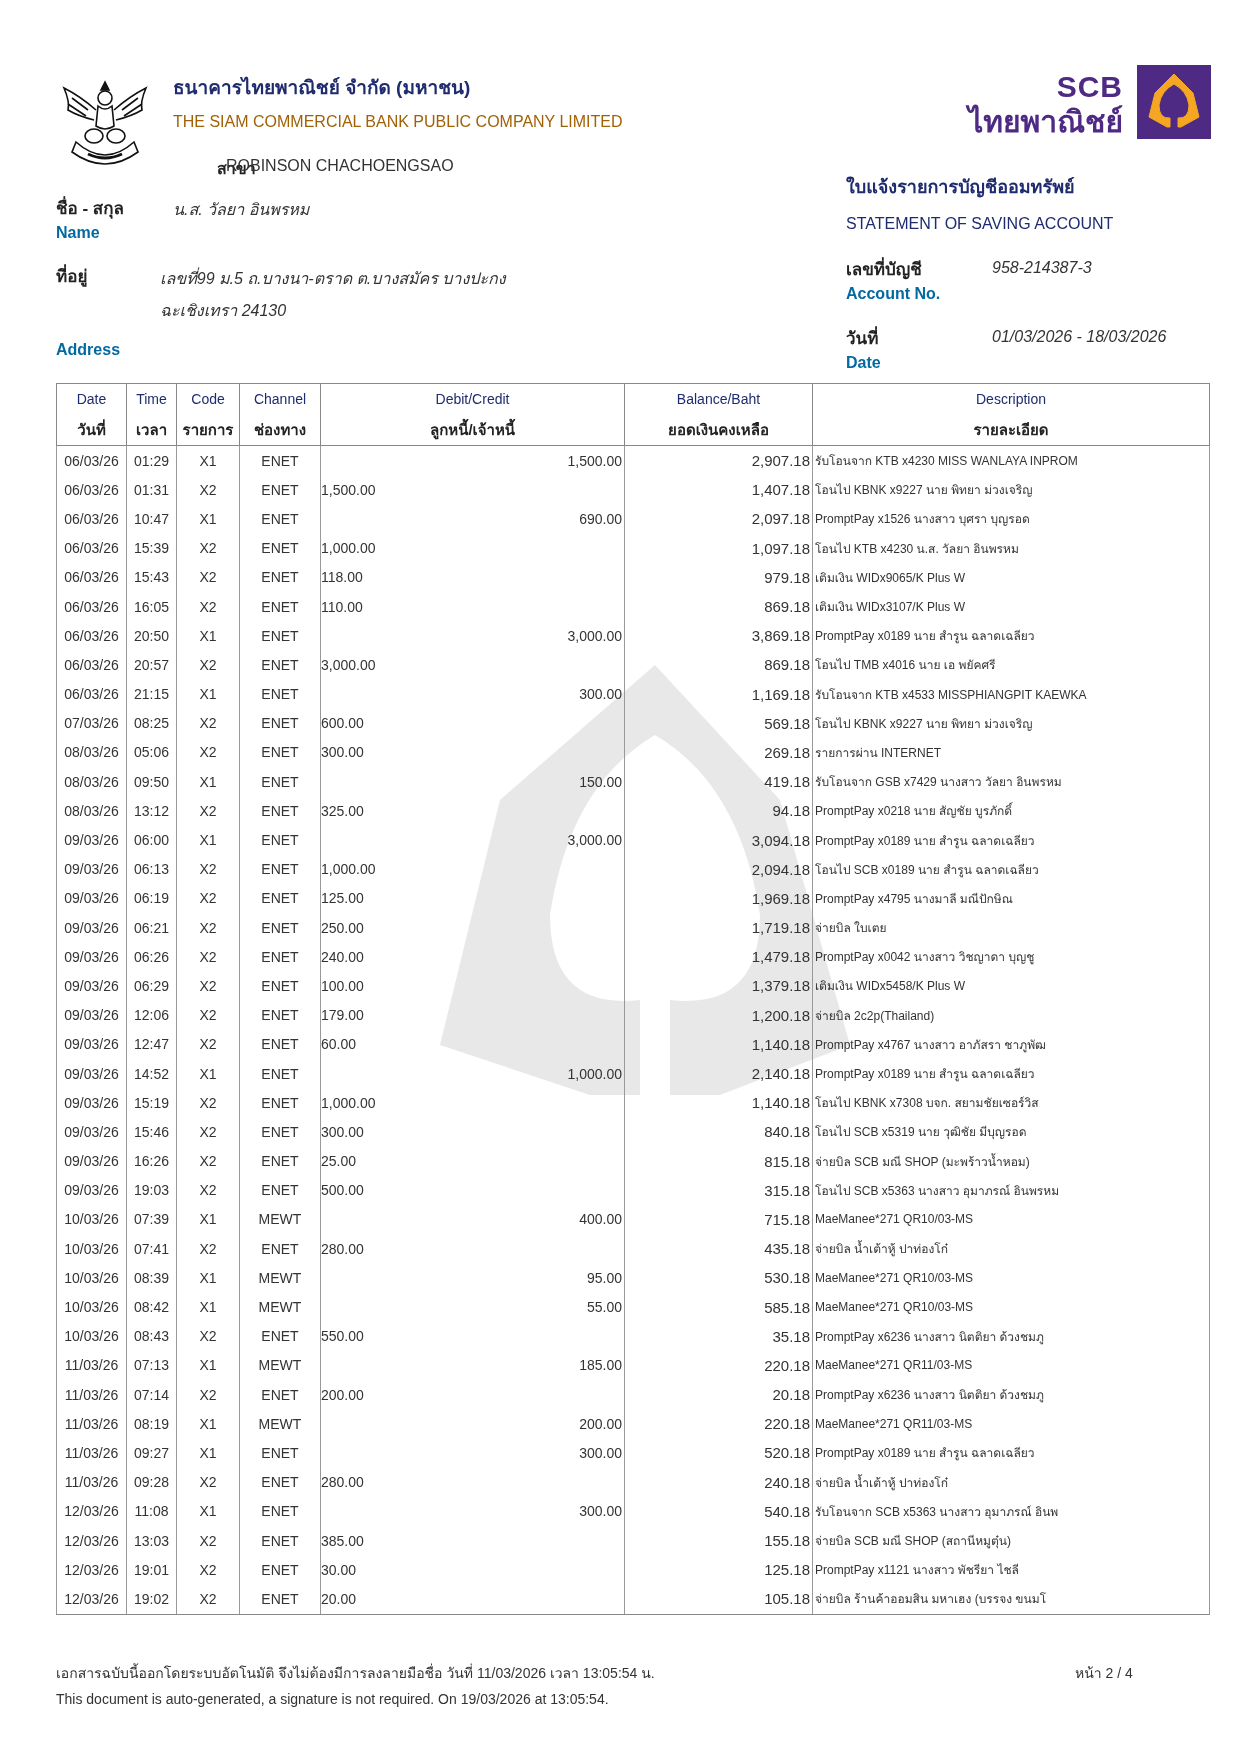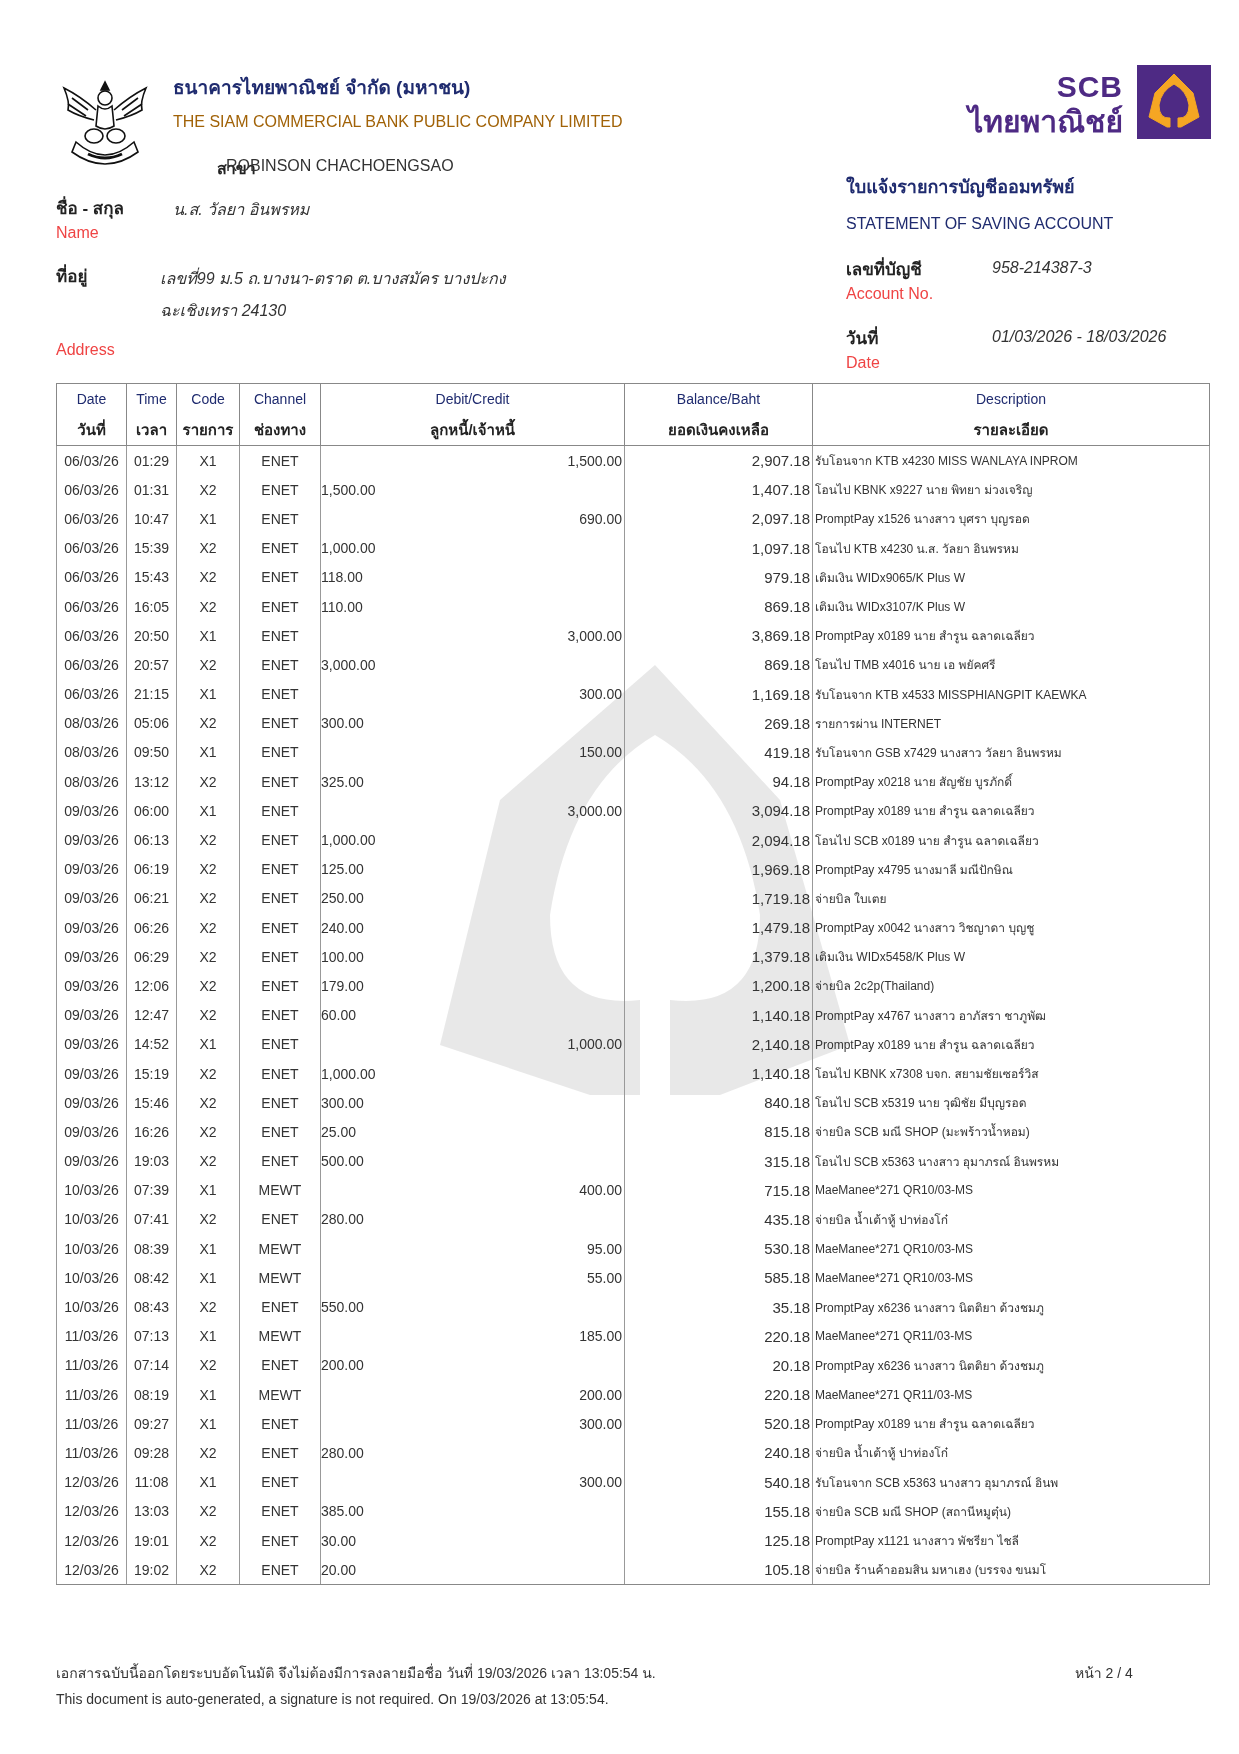--- a/index.html
+++ b/index.html
@@ -11,21 +11,21 @@
   #emblem { left:58px; top:76px; width:94px; height:92px; }
   #bank-th { left:173px; top:72px; font-size:19px; font-weight:bold; color:#1f2b6f; }
   #bank-en { left:173px; top:113px; font-size:16px; color:#a16207; }
   #branch-label { left:173px; top:156px; font-size:16px; font-weight:bold; color:#222;margin-left:44px; }
   #branch-value { left:226px; top:157px; font-size:16px; color:#333; }
   #scb-en { right:116px; top:70px; font-size:30px; font-weight:bold; color:#4e2a84; letter-spacing:1px; text-align:right; }
   #scb-th { right:116px; top:98px; font-size:30px; font-weight:bold; color:#4e2a84; text-align:right; }
   #scb-box { left:1137px; top:65px; width:74px; height:74px; background:#4e2a84; }
 
   .lbl-th { font-size:17px; font-weight:bold; color:#222; }
-  .lbl-en { font-size:16px; color:#ef4444; }
+  .lbl-en { font-size:16px; color:#0369a1;font-weight:bold; }
   .val { font-size:16px; color:#333;font-style:italic; }
 
   #stmt-th { left:846px; top:172px; font-size:18px; font-weight:bold; color:#1f2b6f; }
   #stmt-en { left:846px; top:215px; font-size:16px; color:#1f2b6f; }
 
   
   #stmt-table { position:absolute; left:56px; top:383px; width:1153px; border-collapse:collapse; table-layout:fixed; }
   #stmt-table th, #stmt-table td { padding:0; font-weight:normal; }
   #stmt-table thead tr.en th { height:30px; font-size:14px; color:#1f2b6f; text-align:center; vertical-align:middle;
         border-left:1px solid #888; border-right:1px solid #888; border-top:1px solid #888; }
@@ -219,20 +219,30 @@
         <td class="c">06/03/26</td>
         <td class="c">21:15</td>
         <td class="c">X1</td>
         <td class="c">ENET</td>
         <td class="debit"></td>
         <td class="credit">300.00</td>
         <td class="bal">1,169.18</td>
         <td class="desc">รับโอนจาก KTB x4533 MISSPHIANGPIT KAEWKA</td>
       </tr>
       <tr>
+        <td class="c">07/03/26</td>
+        <td class="c">08:25</td>
+        <td class="c">X2</td>
+        <td class="c">ENET</td>
+        <td class="debit">600.00</td>
+        <td class="credit"></td>
+        <td class="bal">569.18</td>
+        <td class="desc">โอนไป KBNK x9227 นาย พิทยา ม่วงเจริญ</td>
+      </tr>
+      <tr>
         <td class="c">08/03/26</td>
         <td class="c">05:06</td>
         <td class="c">X2</td>
         <td class="c">ENET</td>
         <td class="debit">300.00</td>
         <td class="credit"></td>
         <td class="bal">269.18</td>
         <td class="desc">รายการผ่าน INTERNET</td>
       </tr>
       <tr>
@@ -521,15 +531,15 @@
         <td class="c">X2</td>
         <td class="c">ENET</td>
         <td class="debit">20.00</td>
         <td class="credit"></td>
         <td class="bal">105.18</td>
         <td class="desc">จ่ายบิล ร้านค้าออมสิน มหาเฮง (บรรจง ขนมโ</td>
       </tr>
     </tbody>
 </table>
 
-<div id="foot-th" class="abs">เอกสารฉบับนี้ออกโดยระบบอัตโนมัติ จึงไม่ต้องมีการลงลายมือชื่อ วันที่ 19/03/2026 เวลา 13:05:54 น.</div>
+<div id="foot-th" class="abs">เอกสารฉบับนี้ออกโดยระบบอัตโนมัติ จึงไม่ต้องมีการลงลายมือชื่อ วันที่ 11/03/2026 เวลา 13:05:54 น.</div>
 <div id="foot-en" class="abs">This document is auto-generated, a signature is not required. On 19/03/2026 at 13:05:54.</div>
 <div id="page-num" class="abs">หน้า 2 / 4</div>
 
 </body></html>

